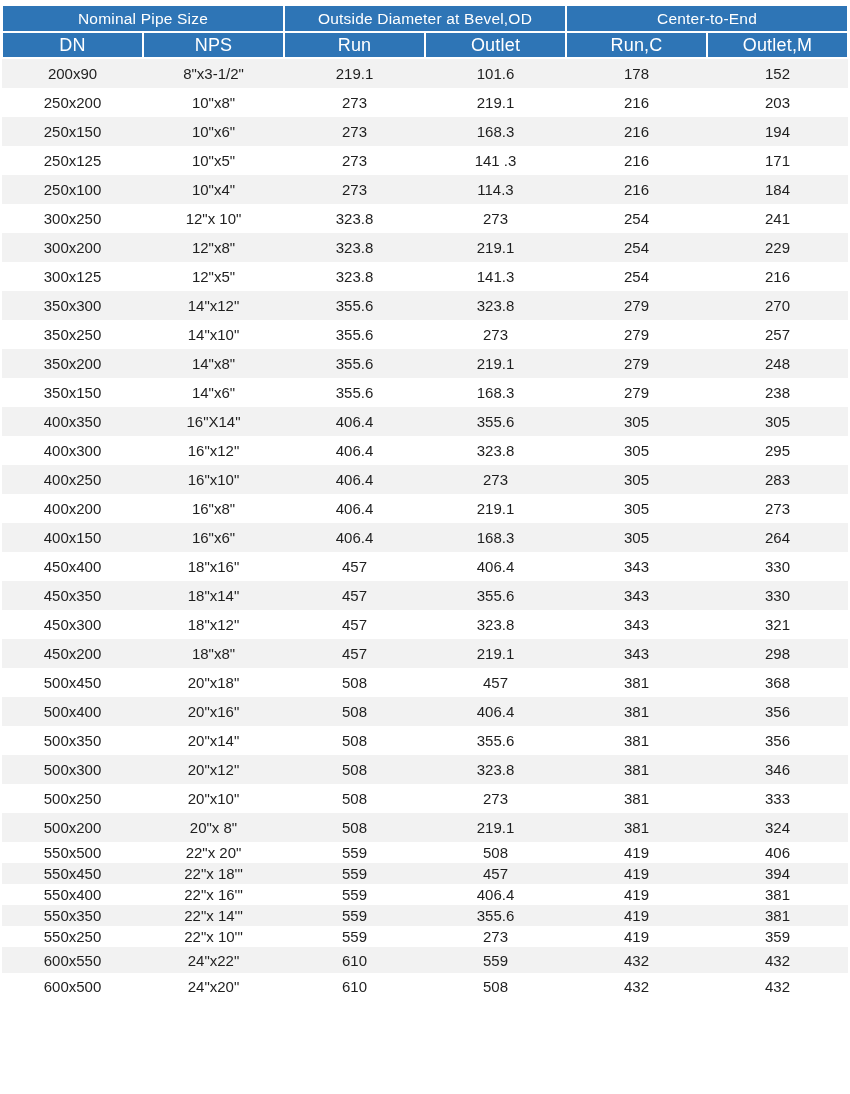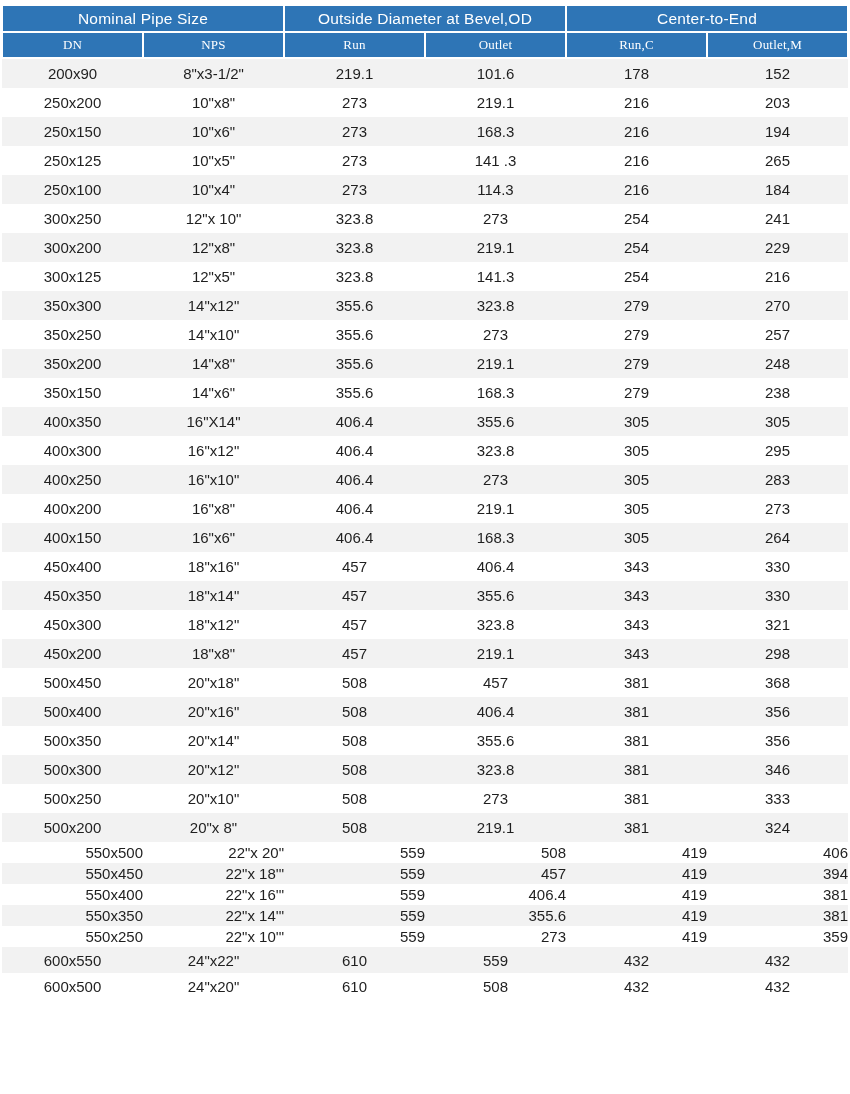--- a/index.html
+++ b/index.html
@@ -28,39 +28,38 @@
     font-size: 15.5px;
     height: 25px;
     border: 2px solid #ffffff;
     text-align: center;
     vertical-align: middle;
     padding: 0;
     letter-spacing: 0.2px;
   }
   table.pipe-table thead tr.h2 th {
     height: 24px;
-    font-size: 13px;
-    font-family: Liberation Serif, serif;
+    font-size: 18px;
   }
   table.pipe-table td {
     font-size: 15px;
     color: #1f1f1f;
     text-align: center;
     vertical-align: middle;
     height: 29px;
     padding: 0;
     border: none;
   }
   table.pipe-table tbody tr:nth-child(odd) td {
     background: #F2F2F2;
   }
   table.pipe-table tbody tr:nth-child(even) td {
     background: #ffffff;
   }
-  table.pipe-table tbody tr.compact td { height: 21px; text-align: right; }
+  table.pipe-table tbody tr.compact td { height: 21px; }
   table.pipe-table tbody tr.semi td    { height: 26px; margin-top: 14px; }
 </style>
 </head>
 <body>
 
 <div class="page">
   <table class="pipe-table">
     <thead>
       <tr class="h1">
         <th colspan="2">Nominal Pipe Size</th>
@@ -100,21 +99,21 @@
           <td>168.3</td>
           <td>216</td>
           <td>194</td>
         </tr>
         <tr>
           <td>250x125</td>
           <td>10"x5"</td>
           <td>273</td>
           <td>141 .3</td>
           <td>216</td>
-          <td>265</td>
+          <td>171</td>
         </tr>
         <tr>
           <td>250x100</td>
           <td>10"x4"</td>
           <td>273</td>
           <td>114.3</td>
           <td>216</td>
           <td>184</td>
         </tr>
         <tr>

